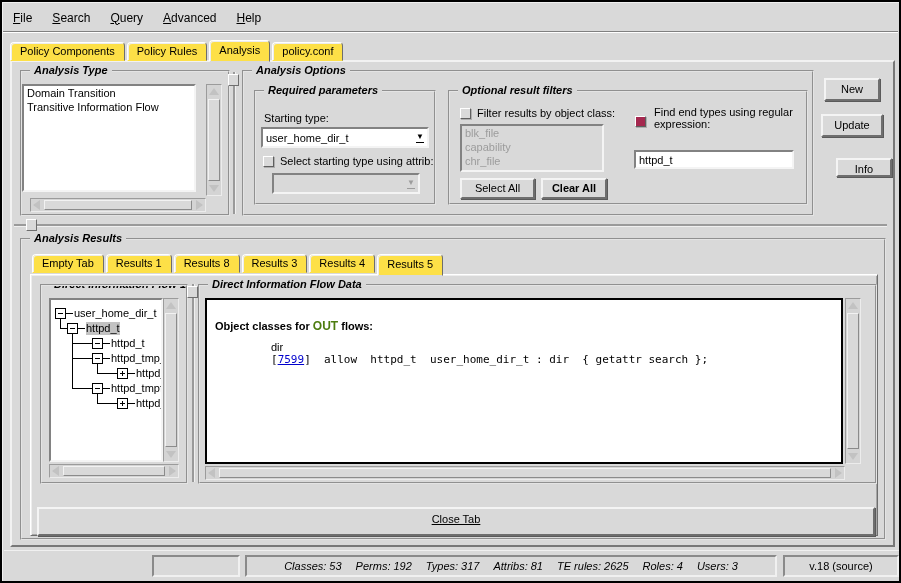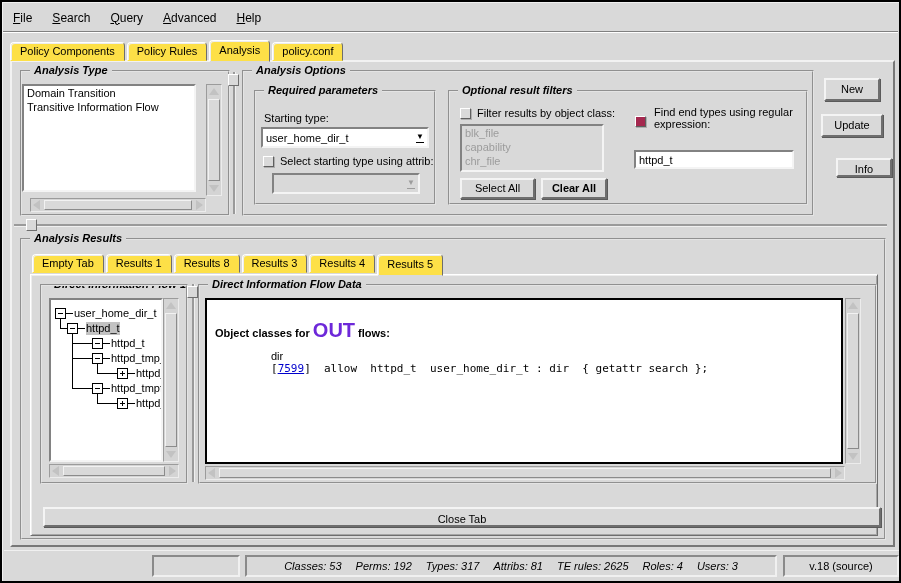--- a/index.html
+++ b/index.html
@@ -84,21 +84,21 @@
   .tbox i { position:absolute; background:#000; }
   .tbox .h { left:2px; top:4px; width:5px; height:1px; }
   .tbox .v { left:4px; top:2px; width:1px; height:5px; }
   .tline { position:absolute; background:#000; }
 
   
   #flow-text { position:absolute; background:#fff; border:2px solid #000; padding:5px 8px; overflow:hidden; }
   .headline { font-size:15px; font-weight:bold; }
   .blue { color:#0000cd; }
   .subhead { margin-top:14px; font-size:11px; font-weight:bold; }
-  .subhead .flow { font-size:20px; color:#6d28d9; }
+  .subhead .flow { font-size:12px; color:#4d7c0f; }
   .objclass { margin-top:8px; margin-left:56px; font-weight:normal; }
   .rule { margin-left:56px; font-family:"DejaVu Sans Mono", monospace; font-size:11px; white-space:pre; }
   .rule a { color:#0000cd; }
 
   
   #statusbar { position:absolute; left:2px; top:548px; width:897px; height:31px; background:#d9d9d9;
                border-top:1px solid #f0f0f0; }
   .status-panel { position:absolute; top:4px; height:22px; background:#d9d9d9; display:flex;
                   align-items:center; justify-content:center;
                   border:2px solid; border-color:#8a8a8a #f0f0f0 #f0f0f0 #8a8a8a; }
@@ -292,21 +292,21 @@
       <div class="thumb" style="left:1px; top:14px; width:12px; height:136px;"></div>
       <div class="arr down" style="left:2px; bottom:3px;"></div>
     </div>
     <div class="sb" style="left:5px; top:180px; width:640px; height:14px;">
       <div class="arr left" style="left:2px; top:1px;"></div>
       <div class="thumb" style="left:13px; top:1px; width:612px; height:10px;"></div>
       <div class="arr right" style="right:2px; top:1px;"></div>
     </div>
   </div>
 
-  <div class="btn" style="left:41px; top:505px; width:838px; height:20px; line-height:20px; z-index:6;">Close Tab</div>
+  <div class="btn" style="left:35px; top:505px; width:838px; height:29px; line-height:20px; z-index:6;text-decoration:underline;">Close Tab</div>
 
   <div id="statusbar">
     <div class="status-panel" style="left:148px; width:88px;"></div>
     <div class="status-panel" style="left:241px; width:532px;">
       <span class="stat">Classes: 53</span>
       <span class="stat">Perms: 192</span>
       <span class="stat">Types: 317</span>
       <span class="stat">Attribs: 81</span>
       <span class="stat">TE rules: 2625</span>
       <span class="stat">Roles: 4</span>

